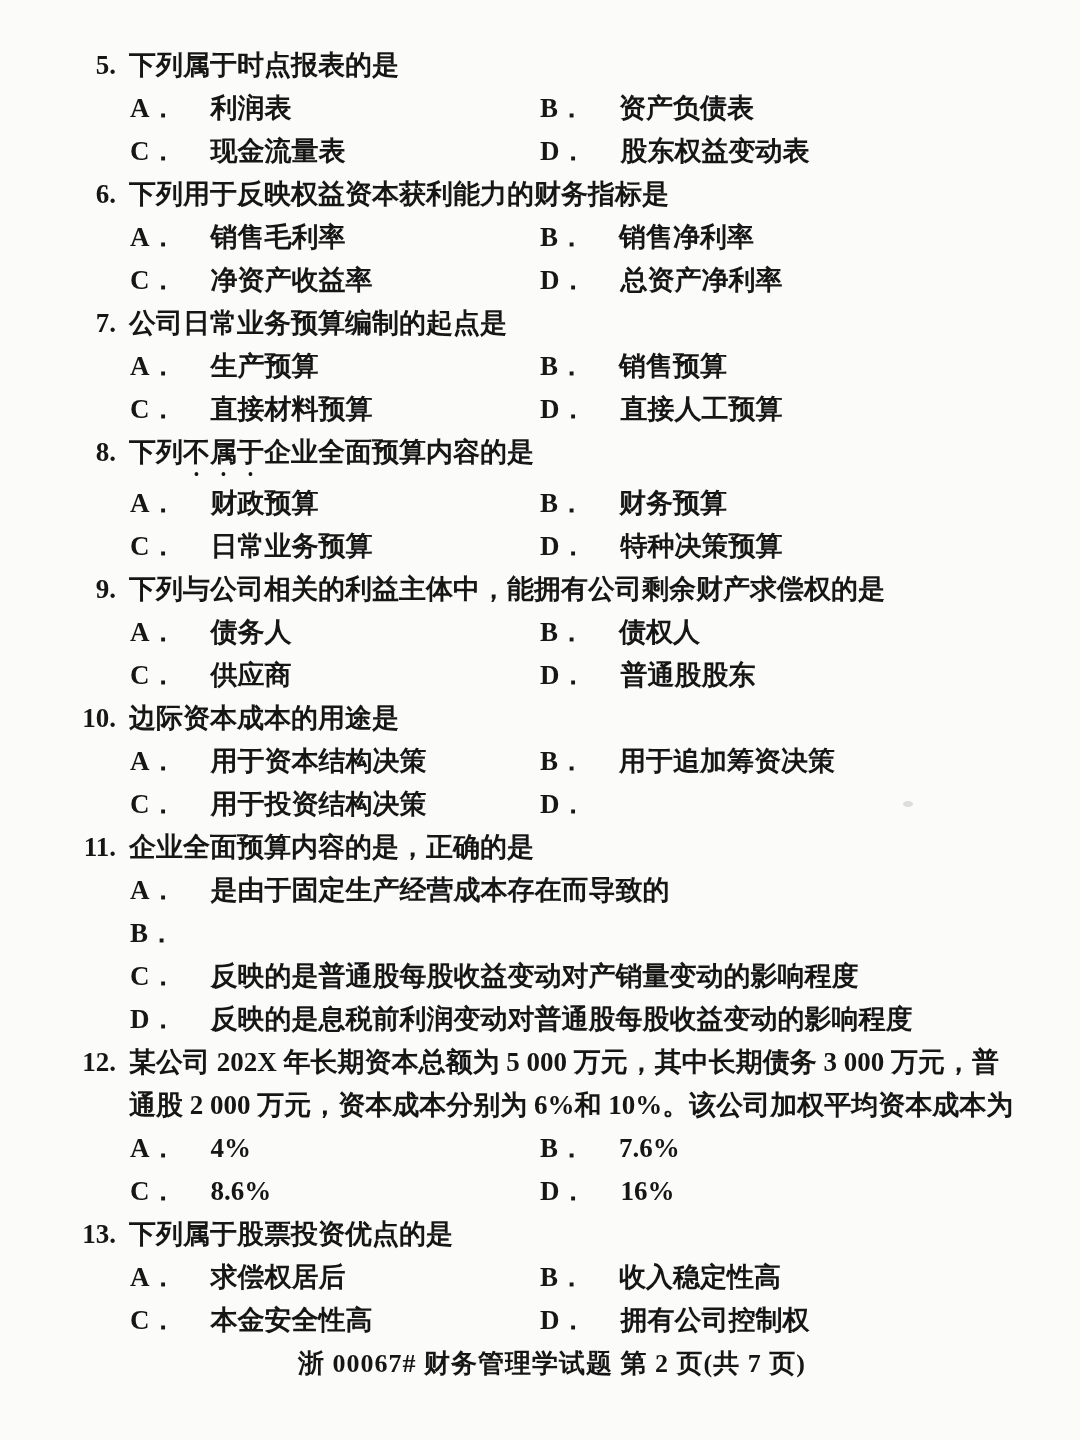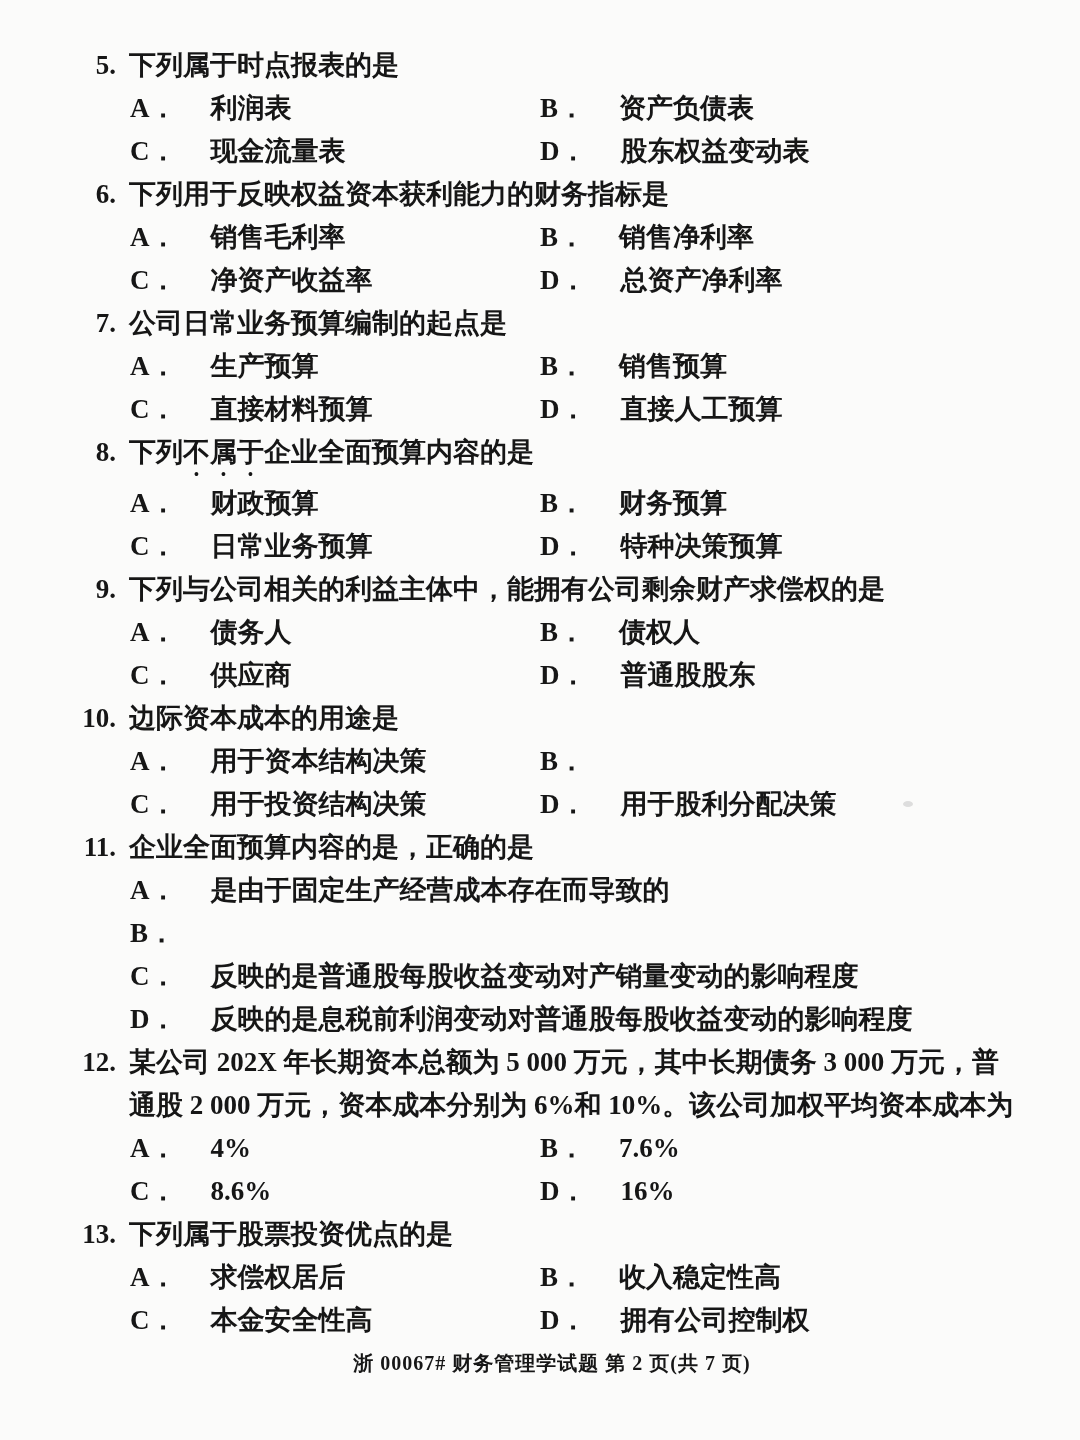--- a/index.html
+++ b/index.html
@@ -60,21 +60,21 @@
   }
   .em-dots {
     -webkit-text-emphasis: filled dot;
     -webkit-text-emphasis-position: under right;
     text-emphasis: filled dot;
     text-emphasis-position: under right;
     margin-top: 48px;
   }
   .footer {
     text-align: center;
-    font-size: 20px;
+    font-size: 26px;
     line-height: 43px;
     letter-spacing: 1px;
   }
   .speck {
     position: absolute;
     left: 903px;
     top: 801px;
     width: 10px;
     height: 6px;
     border-radius: 50%;
@@ -216,28 +216,28 @@
       <span class="q-num">10.</span>
       <span class="q-stem"><span>边际资本成本的用途是</span></span>
     </div>
     <div class="q-opts cols-2">
           <div class="opt row">
             <span class="opt-label">A．</span>
             <span class="opt-text">用于资本结构决策</span>
           </div>
           <div class="opt row">
             <span class="opt-label">B．</span>
+            <span class="opt-text">用于追加筹资决策</span>
           </div>
           <div class="opt row">
             <span class="opt-label">C．</span>
             <span class="opt-text">用于投资结构决策</span>
           </div>
           <div class="opt row">
             <span class="opt-label">D．</span>
-            <span class="opt-text">用于股利分配决策</span>
           </div>
         </div>
   </section>
 
   <section class="question">
     <div class="q-head row">
       <span class="q-num">11.</span>
       <span class="q-stem"><span>企业全面预算内容的是，正确的是</span></span>
     </div>
     <div class="q-opts cols-1">

